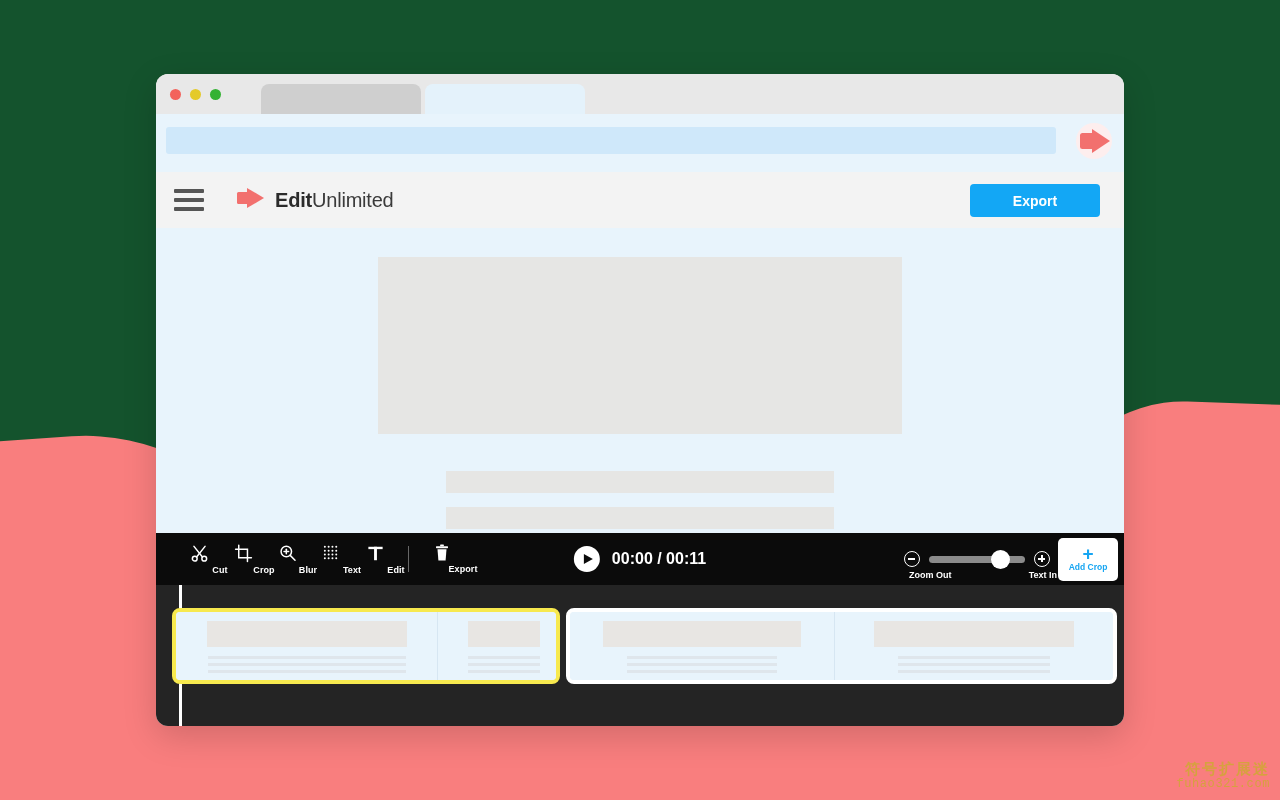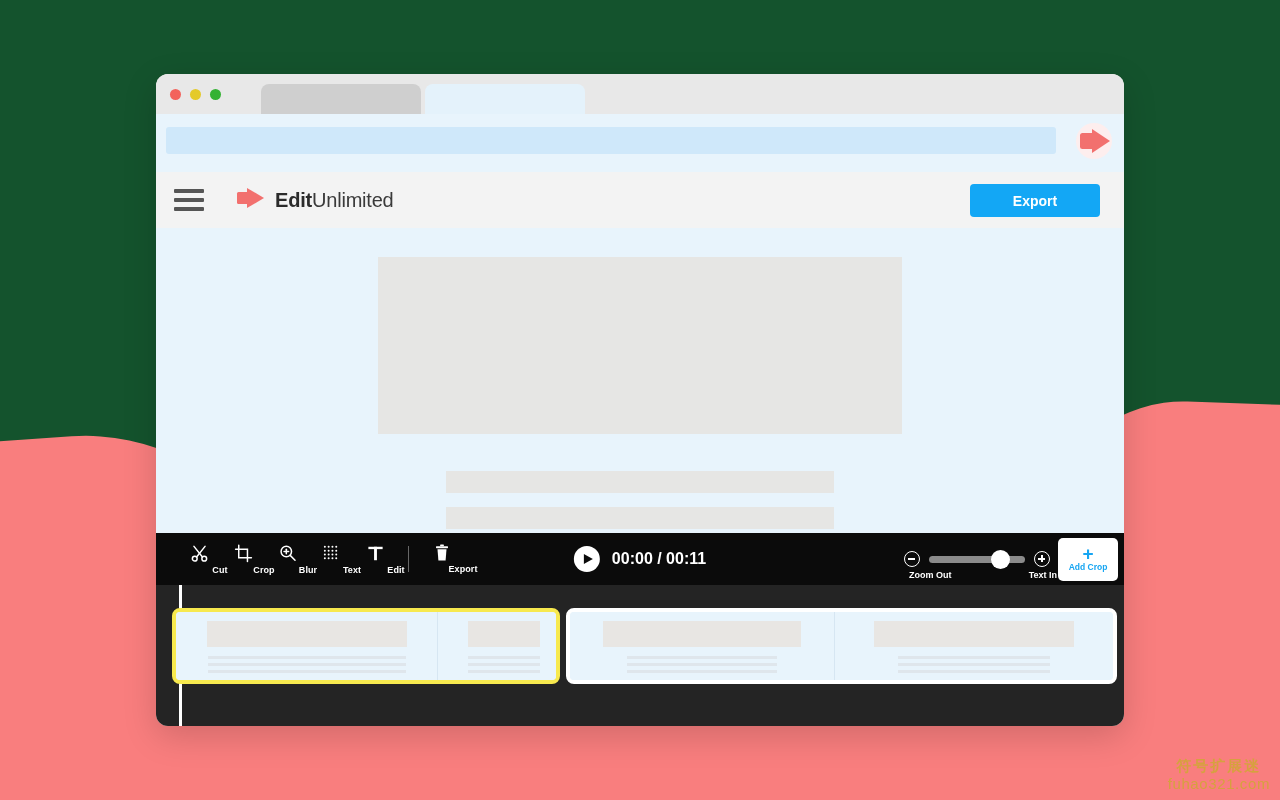--- a/index.html
+++ b/index.html
@@ -401,36 +401,36 @@
     height: 3px;
     background: #dfe6ec;
     margin-bottom: 4px;
   }
 
   
   .watermark {
     position: absolute;
     right: 10px;
     bottom: 8px;
-    text-align: center;
+    text-align: right;
     line-height: 1.15;
     user-select: none;
   }
   .wm-cn {
     font-size: 15px;
     font-weight: 700;
     color: #d6a13f;
     letter-spacing: 2px;
     font-family: "DejaVu Sans", sans-serif;
   }
   .wm-url {
-    font-size: 15px;
+    font-size: 12px;
     color: #d6a13f;
     letter-spacing: 0.6px;
-    font-family: Liberation Sans, sans-serif;
+    font-family: Liberation Mono, monospace;
   }
 </style>
 </head>
 <body>
 
 <div id="stage">
 
   <div class="blob blob-left"></div>
   <div class="blob blob-right"></div>
   <div class="blob blob-bottom"></div>

